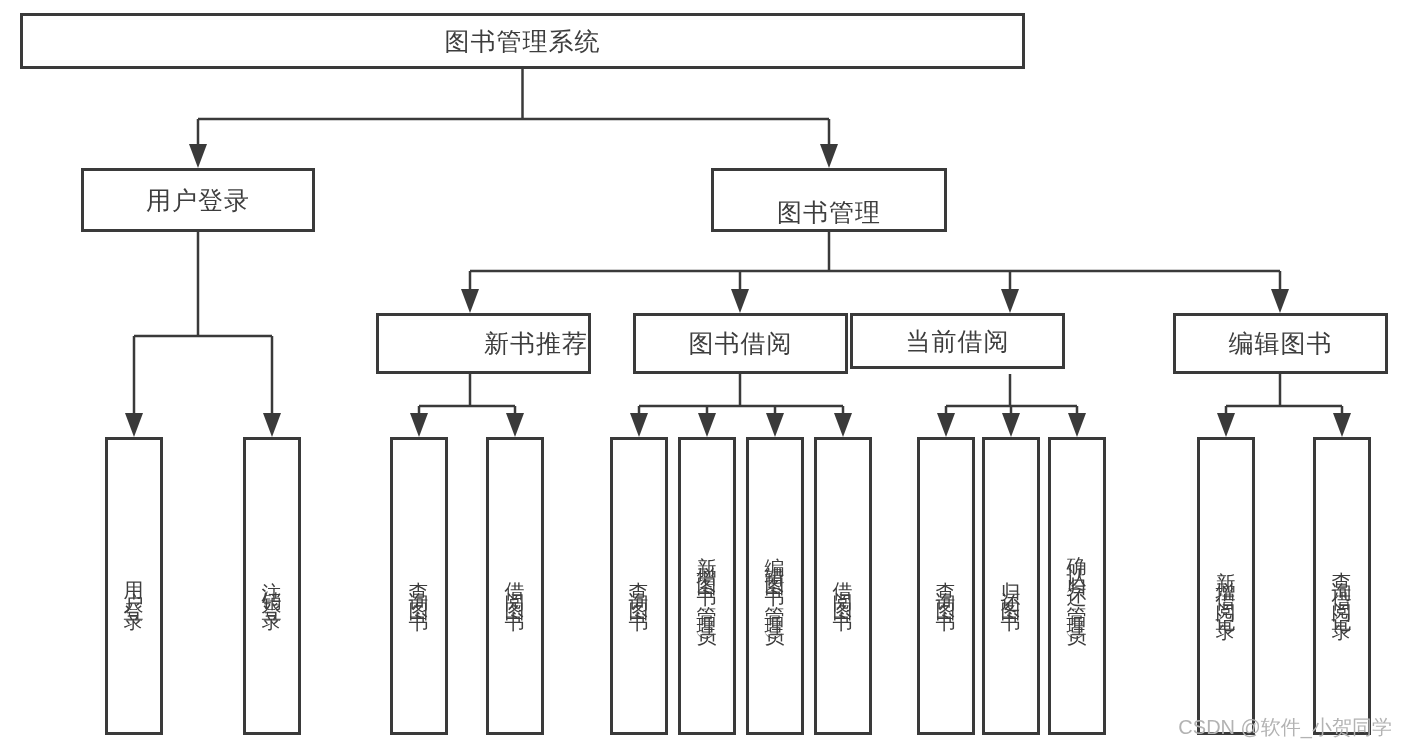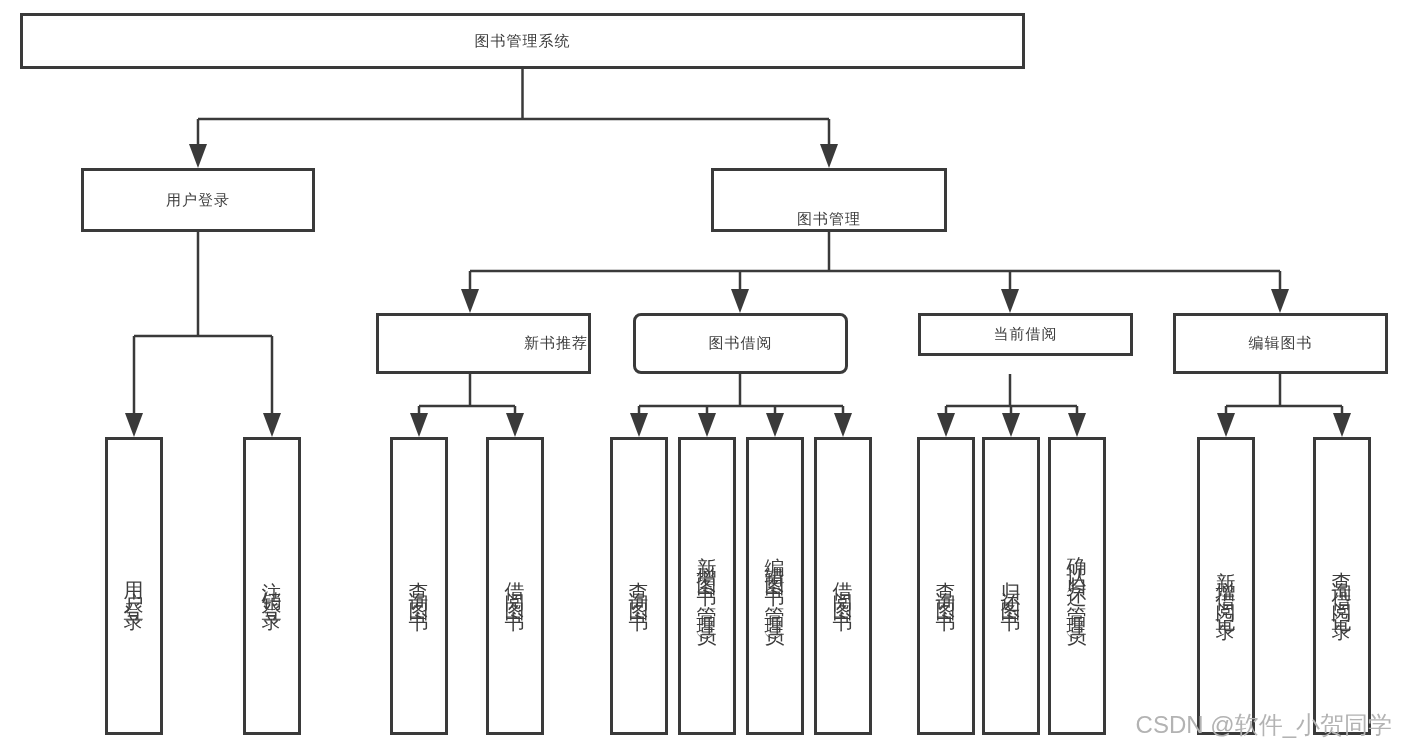--- a/index.html
+++ b/index.html
@@ -25,21 +25,21 @@
   }
   .hnode {
     position: absolute;
     background: var(--bg);
     border: 3px solid var(--line);
     display: flex;
     align-items: center;
     justify-content: center;
   }
   .hnode .hlabel {
-    font-size: 15px;
+    font-size: 25px;
     color: var(--text);
     letter-spacing: 1px;
     white-space: nowrap;
   }
   .vnode {
     position: absolute;
     top: 437px;
     width: 58px;
     height: 298px;
     background: var(--bg);
@@ -55,21 +55,21 @@
     white-space: nowrap;
     font-size: 20px;
     letter-spacing: 10px;
     line-height: 1;
     color: var(--text);
   }
   .watermark {
     position: absolute;
     right: 13px;
     bottom: 6px;
-    font-size: 24px;
+    font-size: 20px;
     color: var(--wm);
     white-space: nowrap;
   }
 </style>
 </head>
 <body>
 
 <svg id="connectors" width="1405" height="747" viewBox="0 0 1405 747" xmlns="http://www.w3.org/2000/svg">
   <g stroke="#3a3a3a" stroke-width="2.5" fill="none">
 
@@ -150,24 +150,24 @@
 <div class="hnode" style="left:81px; top:168px; width:234px; height:64px;">
   <span class="hlabel">用户登录</span>
 </div>
 <div class="hnode" style="left:711px; top:168px; width:236px; height:64px;align-items:flex-end;">
   <span class="hlabel">图书管理</span>
 </div>
 
 <div class="hnode" style="left:376px; top:313px; width:215px; height:61px;justify-content:flex-end;">
   <span class="hlabel">新书推荐</span>
 </div>
-<div class="hnode" style="left:633px; top:313px; width:215px; height:61px;border-radius:8px;">
+<div class="hnode" style="left:633px; top:313px; width:215px; height:61px;">
   <span class="hlabel">图书借阅</span>
 </div>
-<div class="hnode" style="left:918px; top:313px; width:215px; height:43px;">
+<div class="hnode" style="left:850px; top:313px; width:215px; height:56px;">
   <span class="hlabel">当前借阅</span>
 </div>
 <div class="hnode" style="left:1173px; top:313px; width:215px; height:61px;">
   <span class="hlabel">编辑图书</span>
 </div>
 
 <div class="vnode" style="left:105px;">
   <span class="vlabel">用户登录</span>
 </div>
 <div class="vnode" style="left:243px;">

